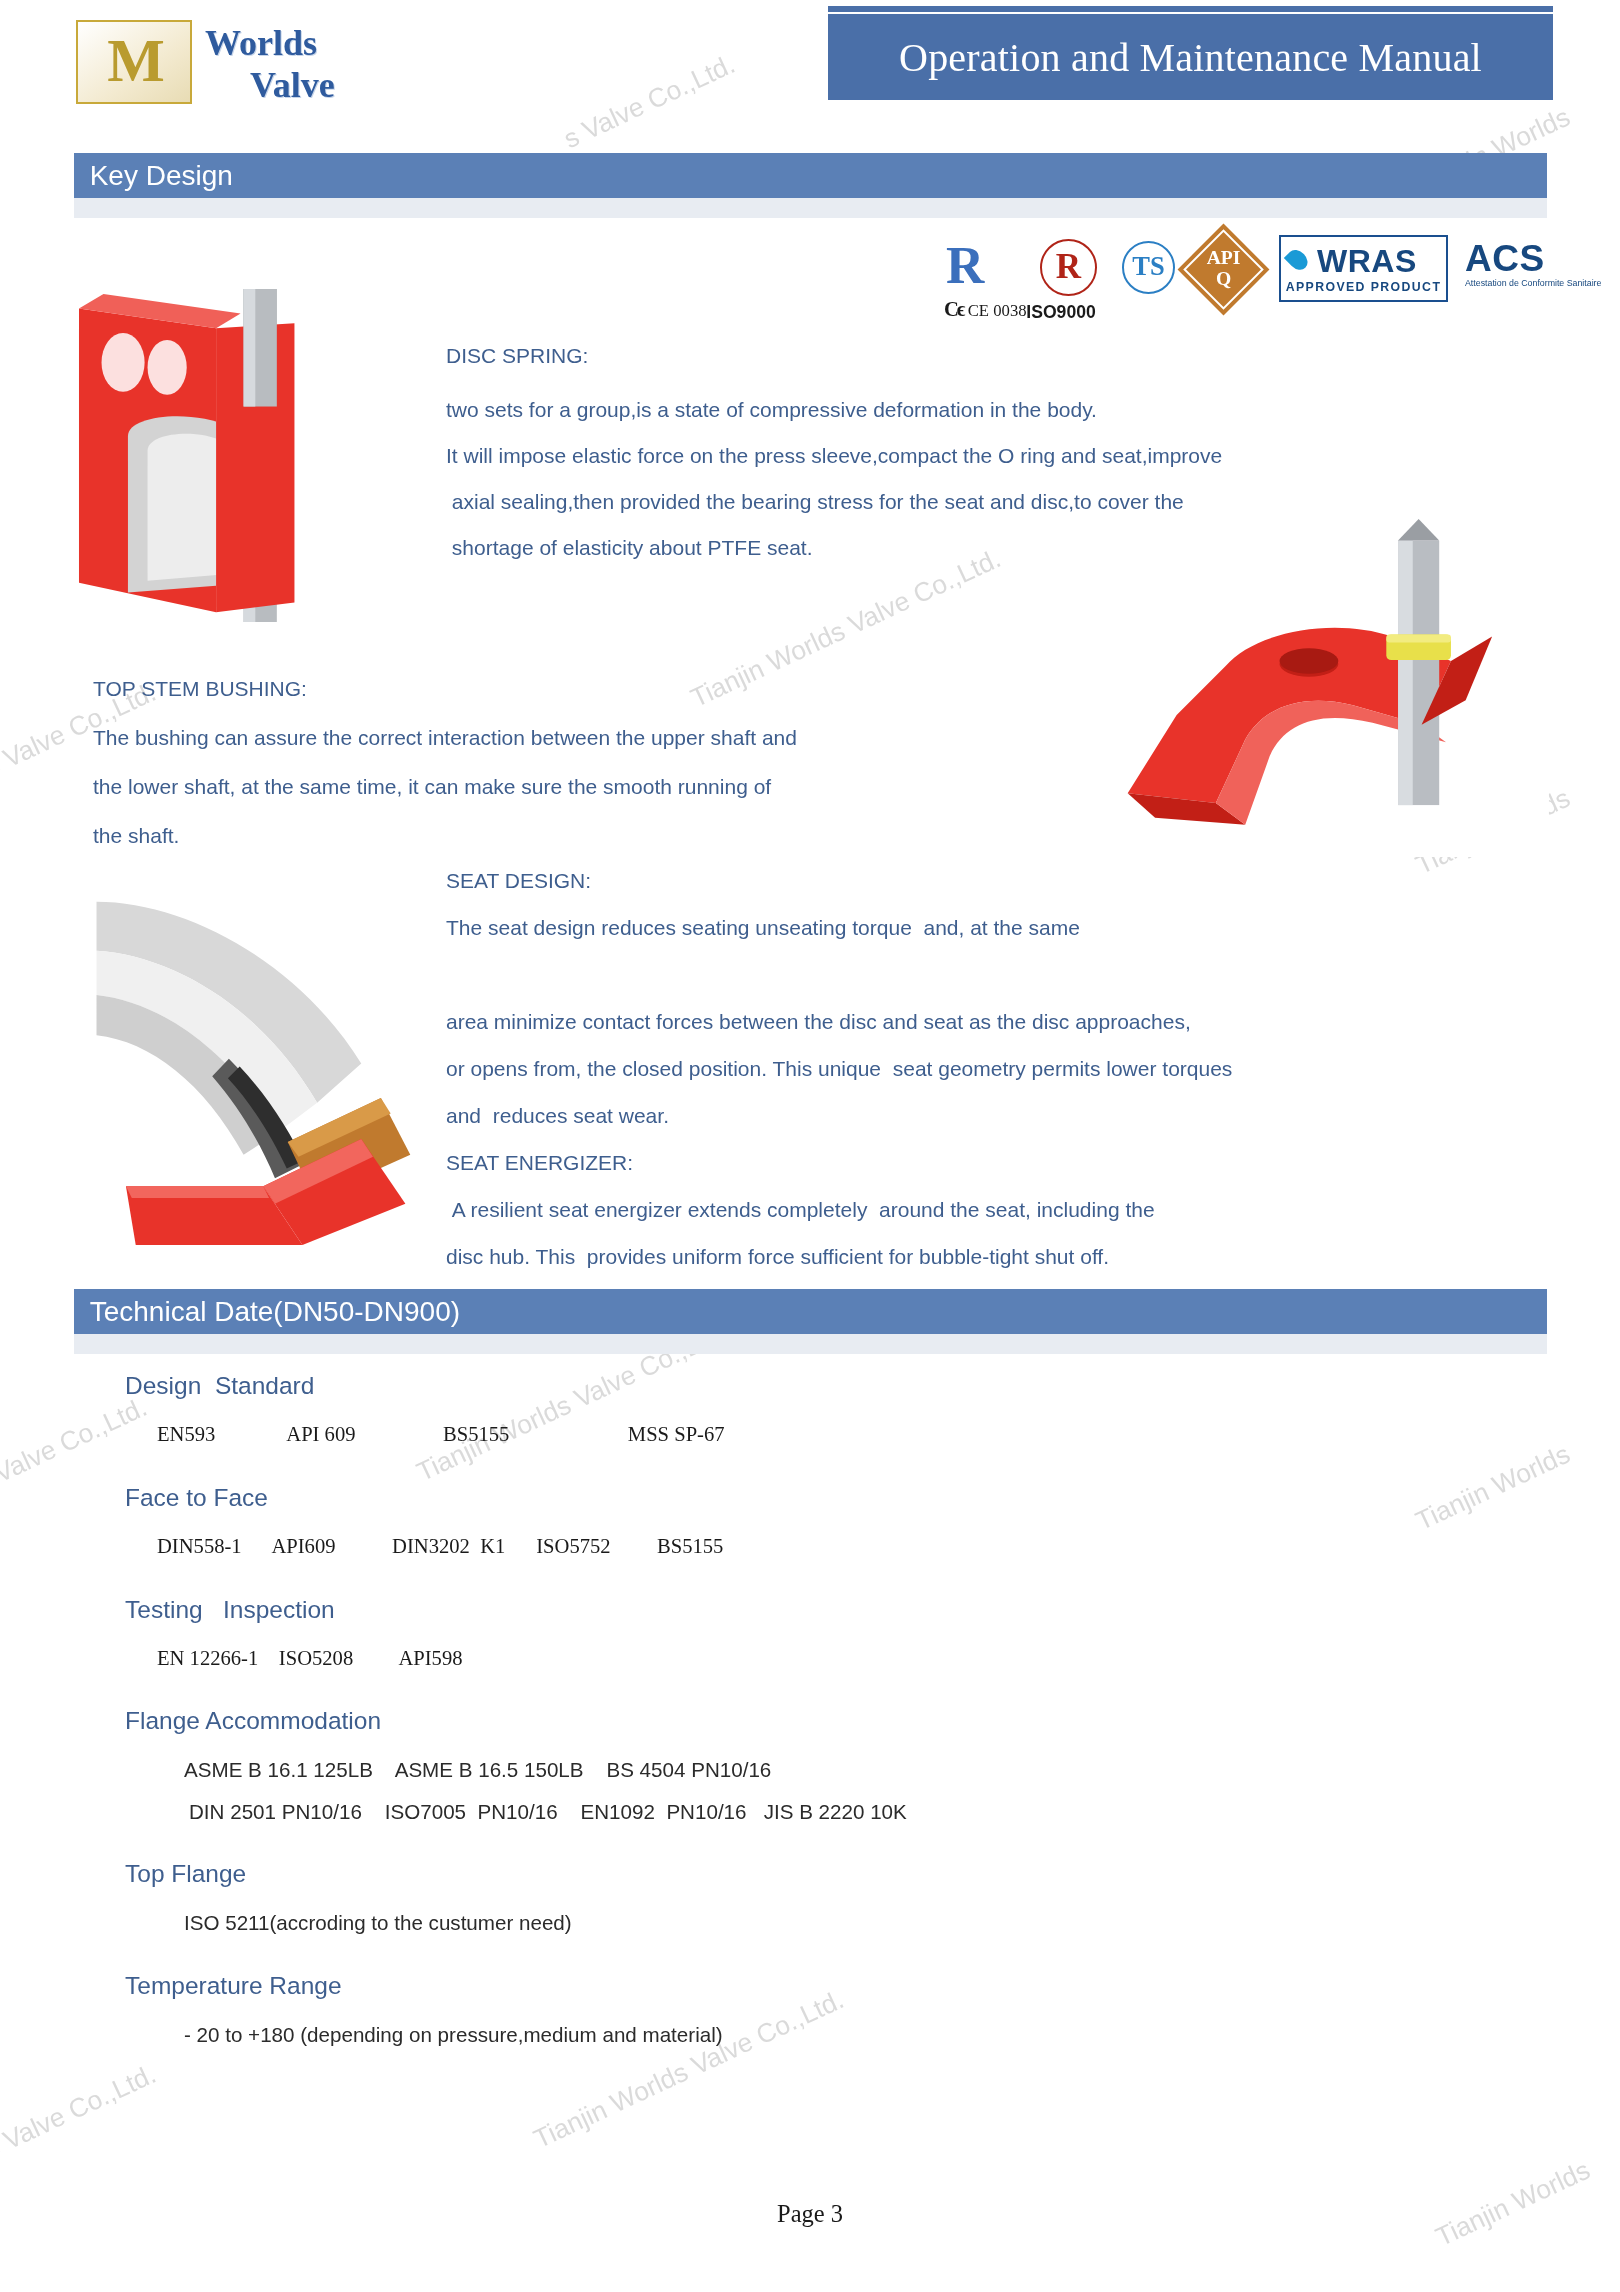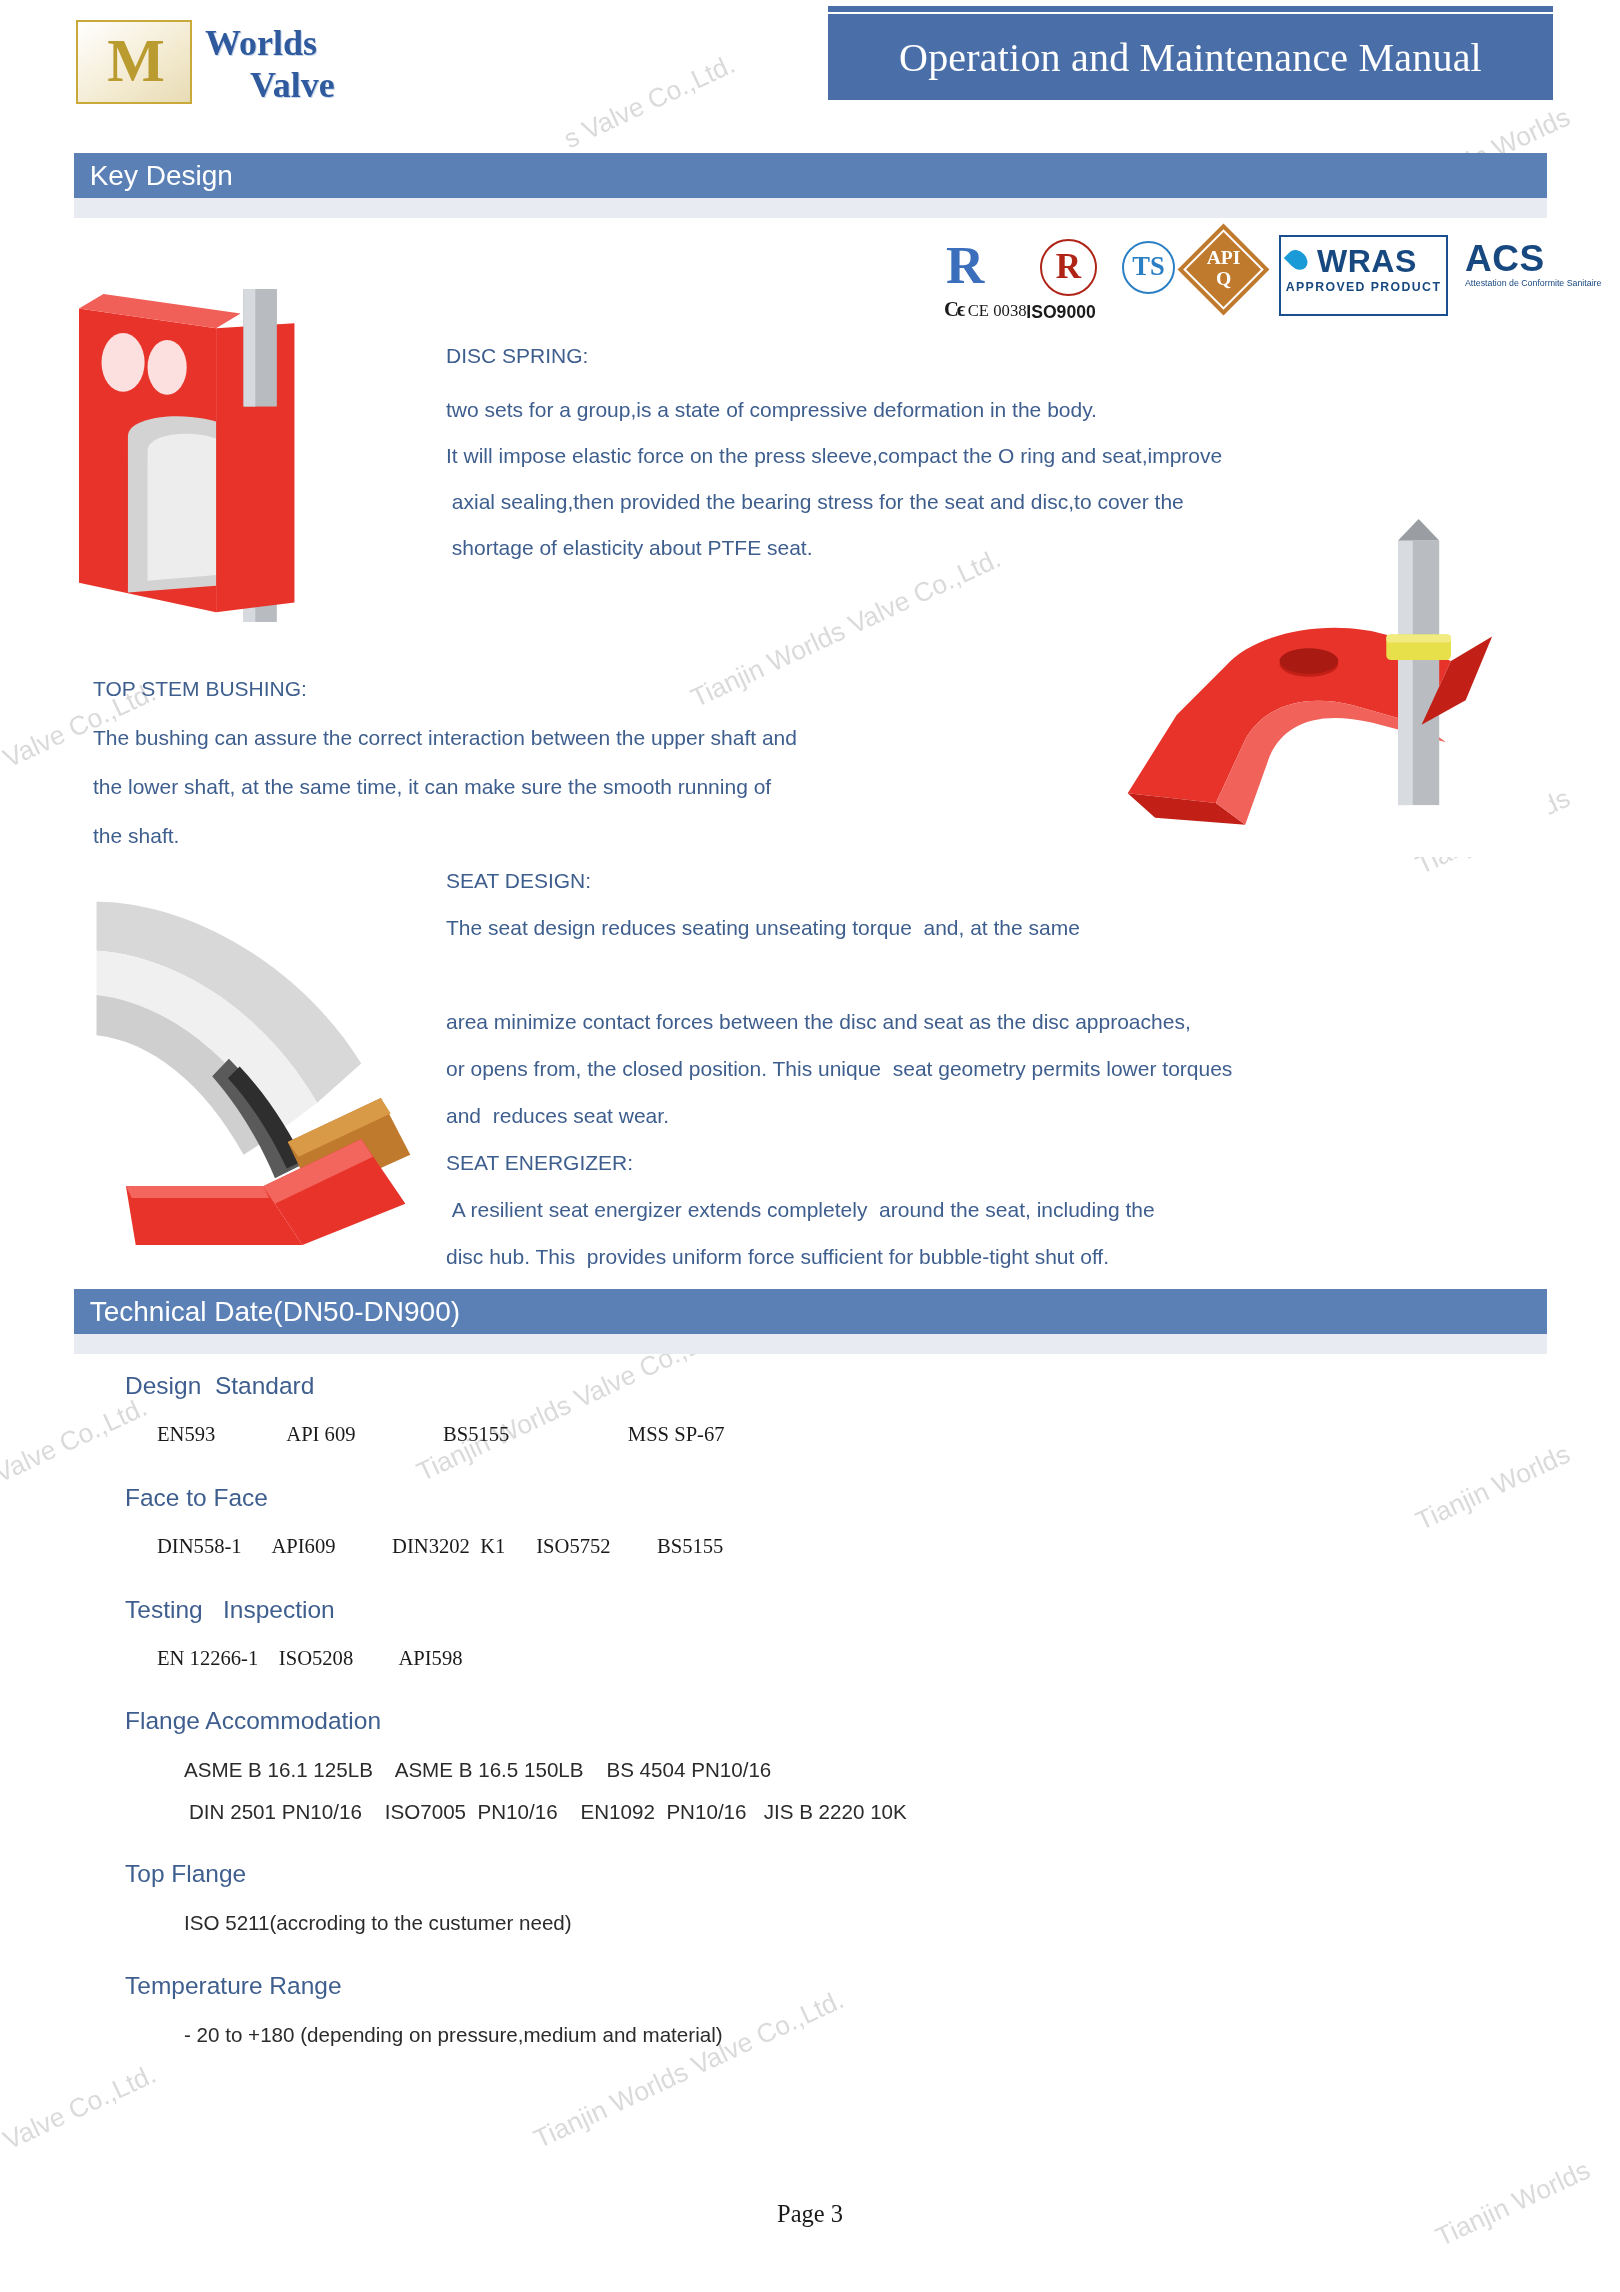--- a/index.html
+++ b/index.html
@@ -247,21 +247,21 @@
     font-family: "Liberation Serif", serif;
     font-weight: bold;
     color: #ffffff;
     font-size: 19.6px;
     line-height: 21.6px;
     z-index: 3;
   }
 
   .wras-box {
     left: 333px; top: -2px;
-    width: 169px; height: 81px;
+    width: 169px; height: 67px;
     border: 2px solid #1a4f8f;
     background: #ffffff;
     box-sizing: border-box;
   }
   .wras-main {
     position: absolute;
     left: 7.8px; top: 5.9px;
     font-family: "Liberation Sans", sans-serif;
     font-weight: bold;
     font-size: 32px;

